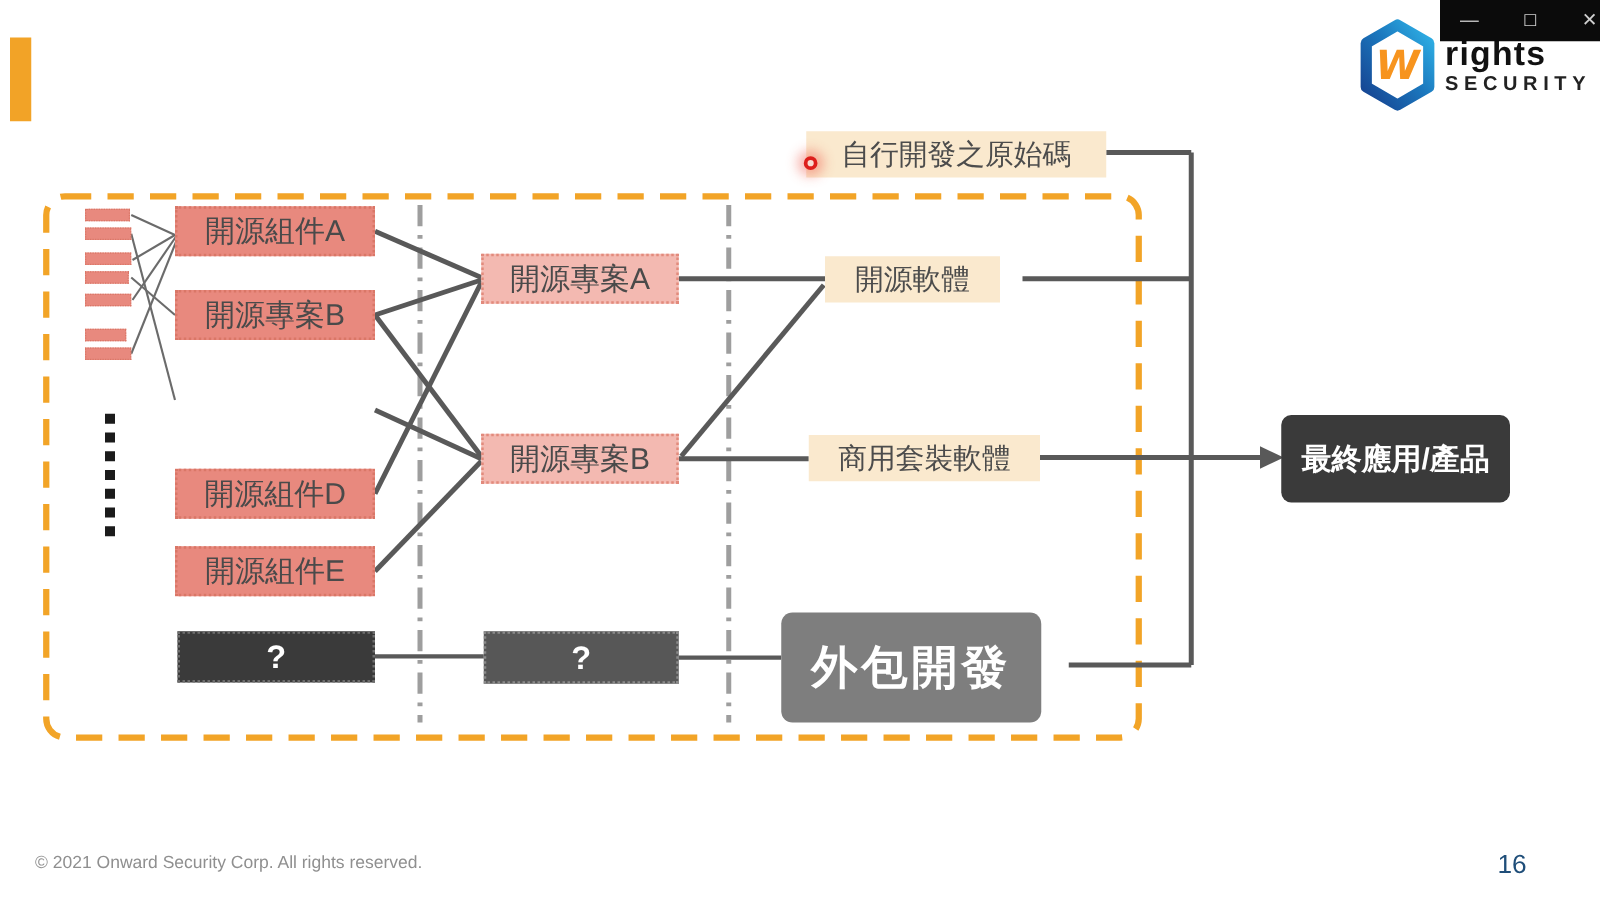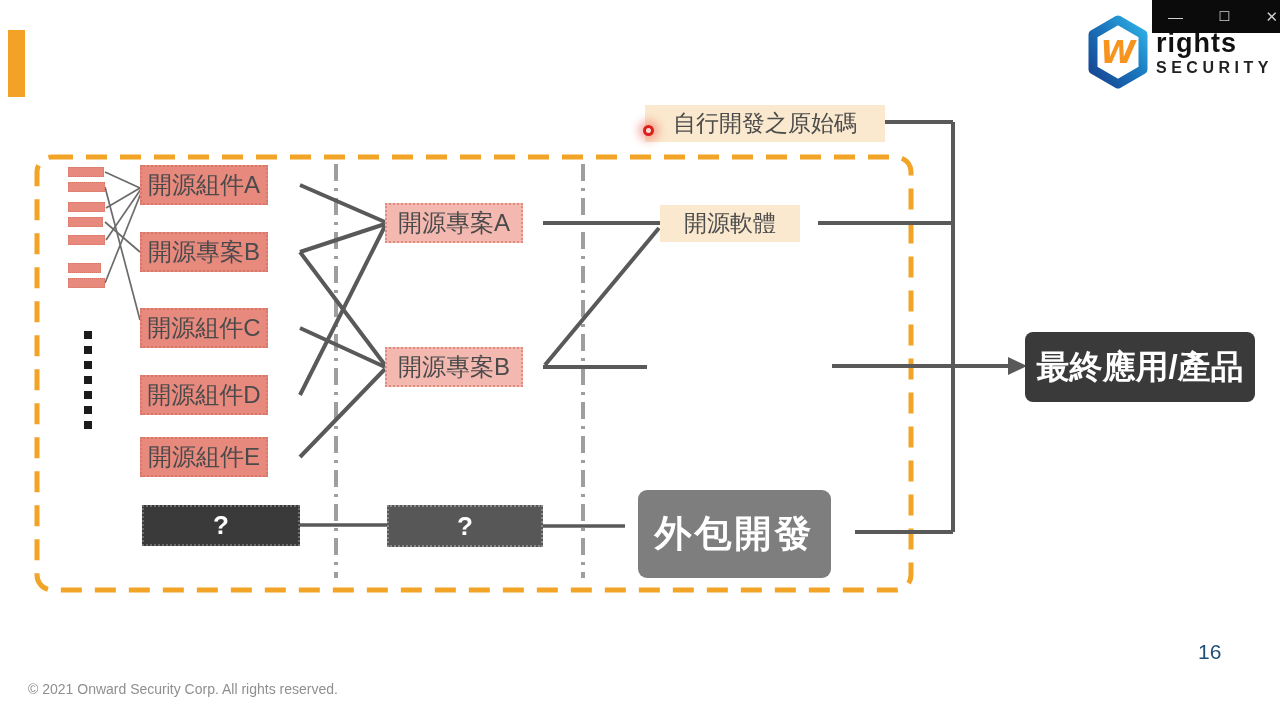--- a/index.html
+++ b/index.html
@@ -19,47 +19,47 @@
   .logo-text { margin-left:6px; margin-top:16px; }
   .logo-name { font-size:27px; font-weight:bold; color:#111; letter-spacing:1px; line-height:1.0; }
   .logo-sub { font-size:16px; font-weight:bold; color:#222; letter-spacing:4.5px; margin-top:2px; }
 
   
   .accent-bar { position:absolute; left:8px; top:30px; width:17px; height:67px; background:var(--accent,#F2A327); }
   .page-title { position:absolute; left:42px; top:34px; font-size:40px; color:#3f3f3f; letter-spacing:3px; }
 
   
   .box { position:absolute; display:flex; align-items:center; justify-content:center; z-index:2; }
-  .comp { width:128px; height:40px; background:var(--salmon,#E8897E); border:2px dotted #d97767;
+  .comp { width:160px; height:40px; background:var(--salmon,#E8897E); border:2px dotted #d97767;
           color:#4a4a4a; font-size:24px; }
-  .proj { width:138px; height:40px; background:var(--pink,#F3B9B1); border:2px dotted #e28a7c;
+  .proj { width:158px; height:40px; background:var(--pink,#F3B9B1); border:2px dotted #e28a7c;
           color:#4a4a4a; font-size:24px; }
   .cream { background:var(--cream,#FAE9CE); color:#4c4c4c; font-size:23px; }
   .dark-q { width:158px; height:41px; background:#3a3a3a; border:2px dotted #6d6d6d;
             color:#fff; font-size:26px; font-weight:bold; }
   .mid-q  { width:156px; height:42px; background:#575757; border:2px dotted #8a8a8a;
             color:#fff; font-size:26px; font-weight:bold; }
-  .outsrc { width:193px; height:88px; background:#7e7e7e; border-radius:9px; color:#fff;
-            font-size:37px; font-weight:bold; letter-spacing:3px;margin-left:13px; }
-  .final  { width:230px; height:70px; background:#3a3a3a; border-radius:8px; color:#fff;
-            font-size:33px; font-weight:bold; }
+  .outsrc { width:208px; height:88px; background:#7e7e7e; border-radius:9px; color:#fff;
+            font-size:37px; font-weight:bold; letter-spacing:3px; }
+  .final  { width:183px; height:70px; background:#3a3a3a; border-radius:8px; color:#fff;
+            font-size:24px; font-weight:bold; }
 
   
   .snip { position:absolute; background:var(--salmon,#E8897E); border:1px dotted #d97767; z-index:2; }
   .dot-sq { position:absolute; width:8px; height:8px; background:#1b1b1b; z-index:2; }
 
   
   .laser { position:absolute; left:643px; top:125px; width:11px; height:11px; border-radius:50%;
            background:#f8dcd2; border:3.5px solid #dd1f1c;
            box-shadow:0 0 9px 5px rgba(240,90,75,0.45); z-index:4; }
 
   svg.overlay { position:absolute; left:0; top:0; z-index:1; }
 
   .footer-copy { position:absolute; left:28px; top:681px; font-size:14px; color:#8f8f8f; }
-  .page-num { position:absolute; left:1198px; top:640px; font-size:21px; color:#1F4E79; }
+  .page-num { position:absolute; left:1198px; top:680px; font-size:21px; color:#1F4E79; }
 </style>
 </head>
 <body>
 
 <div id="stage">
 
   <div class="titlebar">
     <span>—</span>
     <span class="maxi">☐</span>
     <span>✕</span>
@@ -135,32 +135,32 @@
   <div class="dot-sq" style="left:84px;top:331px"></div>
   <div class="dot-sq" style="left:84px;top:346px"></div>
   <div class="dot-sq" style="left:84px;top:361px"></div>
   <div class="dot-sq" style="left:84px;top:376px"></div>
   <div class="dot-sq" style="left:84px;top:391px"></div>
   <div class="dot-sq" style="left:84px;top:406px"></div>
   <div class="dot-sq" style="left:84px;top:421px"></div>
 
   <div class="box comp" style="left:140px;top:165px">開源組件A</div>
   <div class="box comp" style="left:140px;top:232px">開源專案B</div>
-  <div class="box comp" style="left:140px;top:308px">開源組件C</div>
   <div class="box comp" style="left:140px;top:437px">開源組件E</div>
   <div class="box comp" style="left:140px;top:375px">開源組件D</div>
 
   <div class="box dark-q" style="left:142px;top:505px">?</div>
   <div class="box mid-q" style="left:387px;top:505px">?</div>
 
   <div class="box proj" style="left:385px;top:203px">開源專案A</div>
   <div class="box proj" style="left:385px;top:347px">開源專案B</div>
 
   <div class="box cream" style="left:645px;top:105px;width:240px;height:37px">自行開發之原始碼</div>
   <div class="box cream" style="left:660px;top:205px;width:140px;height:37px">開源軟體</div>
+  <div class="box cream" style="left:647px;top:348px;width:185px;height:37px">商用套裝軟體</div>
 
   <div class="box outsrc" style="left:625px;top:490px">外包開發</div>
   <div class="box final" style="left:1025px;top:332px">最終應用/產品</div>
 
   <div class="laser"></div>
 
   <div class="footer-copy">© 2021 Onward Security Corp. All rights reserved.</div>
   <div class="page-num">16</div>
 
 </div>

